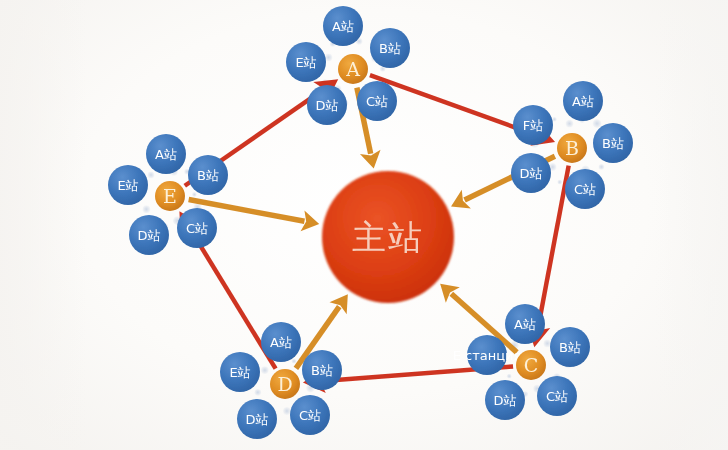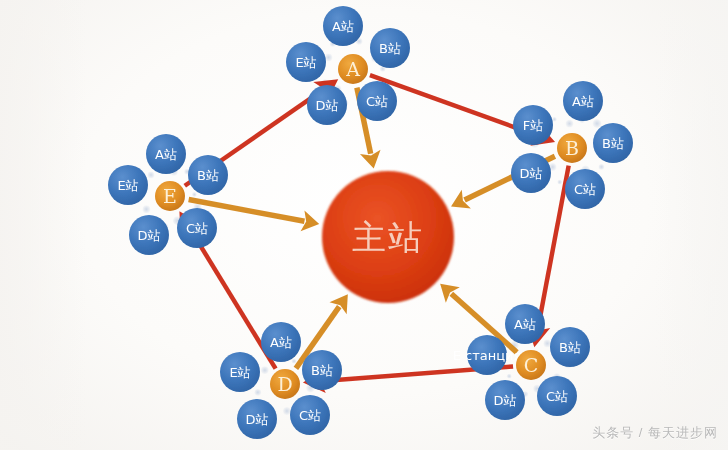--- a/index.html
+++ b/index.html
@@ -321,14 +321,13 @@
           <circle cx="285" cy="384" r="15" fill="url(#nodeGrad)" filter="url(#softBlur)"></circle>
           <text x="285" y="391" text-anchor="middle" font-family="&quot;DejaVu Serif&quot;, &quot;Liberation Serif&quot;, serif" font-size="19" fill="#fdf0d8">D</text>
         </g>
         <g>
           <circle cx="170" cy="196" r="15" fill="url(#nodeGrad)" filter="url(#softBlur)"></circle>
           <text x="170" y="203" text-anchor="middle" font-family="&quot;DejaVu Serif&quot;, &quot;Liberation Serif&quot;, serif" font-size="19" fill="#fdf0d8">E</text>
         </g>
       </g>
   </svg>
 
-  <div class="watermark">头条号 / 每天进步网</div>
 </div>
 
 </body></html>

